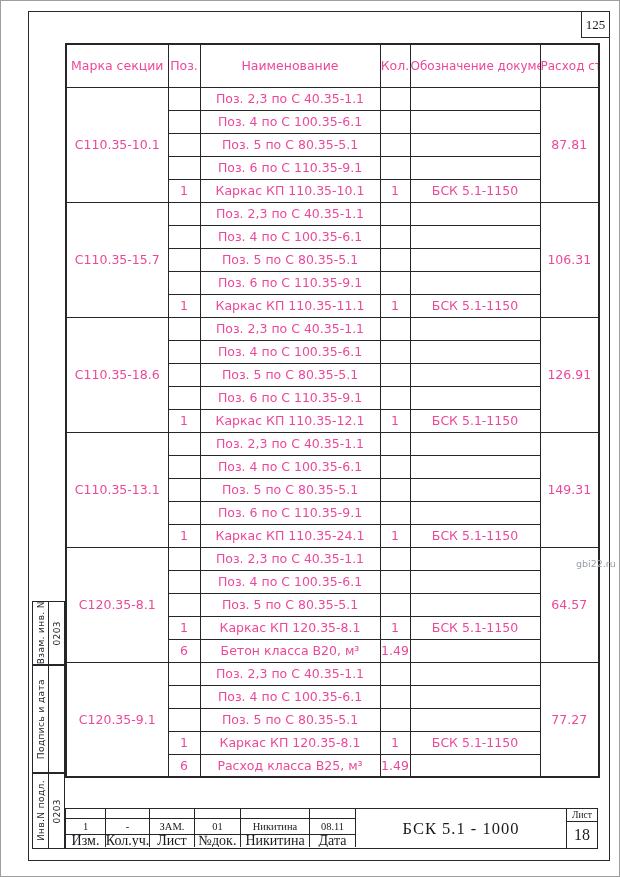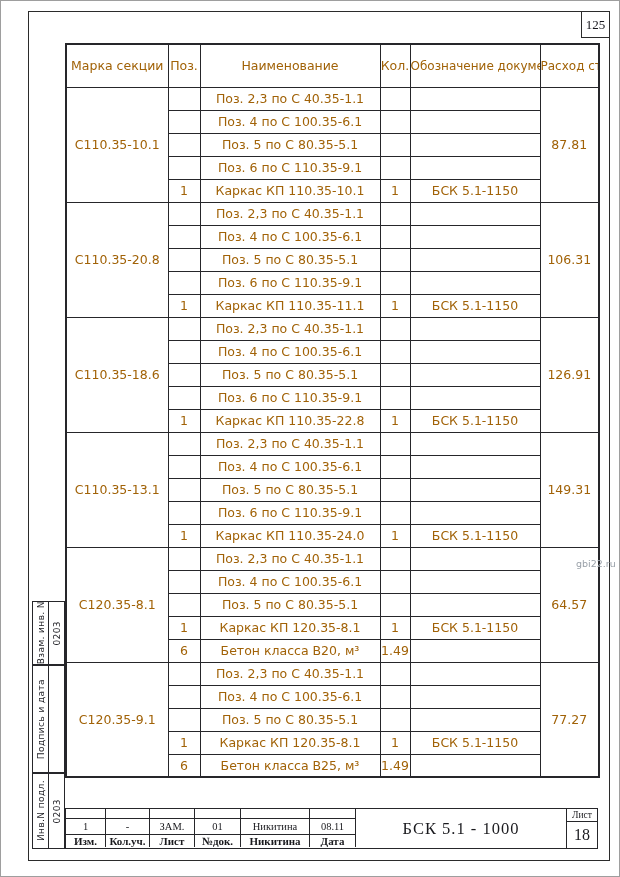--- a/index.html
+++ b/index.html
@@ -18,21 +18,21 @@
   .pagenum {
     position:absolute; left:580px; top:11px; width:28px; height:26px;
     border-left:1.5px solid #2b2b2b; border-bottom:1.5px solid #2b2b2b;
     display:flex; align-items:center; justify-content:center;
     font-family:"Liberation Serif", serif; font-size:13px;
   }
   
   .spec {
     position:absolute; left:64px; top:42px; width:533px;
     border-collapse:collapse; table-layout:fixed;
-    font-size:12.5px; color:#a16207;
+    font-size:12.5px; color:#ec4899;
     border:2px solid #26262a;
   }
   .spec th, .spec td {
     border:1px solid #26262a; padding:0;
     text-align:center; vertical-align:middle;
     overflow:hidden; white-space:nowrap;
     font-weight:normal;
   }
   .spec thead tr { height:43px; }
   .spec tbody tr { height:23px; }
@@ -61,21 +61,21 @@
     grid-template-columns:40px 44px 45px 46px 69px 46px;
     grid-template-rows:10px 16px 12px;
   }
   .tbc {
     border-right:1px solid #26262a; border-bottom:1px solid #26262a;
     display:flex; align-items:center; justify-content:center;
     overflow:hidden; white-space:nowrap;
   }
   .tbc.lastrow { border-bottom:none; }
   .tb-val { font-size:10.5px; }
-  .tb-lbl { font-size:11px;font-weight:bold; }
+  .tb-lbl { font-size:14px; }
   .tb-center {
     flex:1; display:flex; align-items:center; justify-content:center;
     font-size:16.5px; letter-spacing:1px;
   }
   .tb-right { width:31px; border-left:1px solid #26262a; display:flex; flex-direction:column; }
   .tb-sheet-label {
     height:13px; border-bottom:1px solid #26262a;
     display:flex; align-items:center; justify-content:center; font-size:9.5px;
   }
   .tb-sheet-num { flex:1; display:flex; align-items:center; justify-content:center; font-size:16px; }
@@ -142,21 +142,21 @@
           <td class="c-qty"></td>
           <td class="c-doc"></td>
         </tr>
         <tr>
           <td class="c-pos">1</td>
           <td class="c-name">Каркас КП 110.35-10.1</td>
           <td class="c-qty">1</td>
           <td class="c-doc">БСК 5.1-1150</td>
         </tr>
         <tr>
-          <td class="c-mark" rowspan="5">С110.35-20.8</td>
+          <td class="c-mark" rowspan="5">С110.35-15.7</td>
           <td class="c-pos"></td>
           <td class="c-name">Поз. 2,3 по С 40.35-1.1</td>
           <td class="c-qty"></td>
           <td class="c-doc"></td>
           <td class="c-steel" rowspan="5">106.31</td>
         </tr>
         <tr>
           <td class="c-pos"></td>
           <td class="c-name">Поз. 4 по С 100.35-6.1</td>
           <td class="c-qty"></td>
@@ -201,21 +201,21 @@
           <td class="c-doc"></td>
         </tr>
         <tr>
           <td class="c-pos"></td>
           <td class="c-name">Поз. 6 по С 110.35-9.1</td>
           <td class="c-qty"></td>
           <td class="c-doc"></td>
         </tr>
         <tr>
           <td class="c-pos">1</td>
-          <td class="c-name">Каркас КП 110.35-22.8</td>
+          <td class="c-name">Каркас КП 110.35-12.1</td>
           <td class="c-qty">1</td>
           <td class="c-doc">БСК 5.1-1150</td>
         </tr>
         <tr>
           <td class="c-mark" rowspan="5">С110.35-13.1</td>
           <td class="c-pos"></td>
           <td class="c-name">Поз. 2,3 по С 40.35-1.1</td>
           <td class="c-qty"></td>
           <td class="c-doc"></td>
           <td class="c-steel" rowspan="5">149.31</td>
@@ -233,21 +233,21 @@
           <td class="c-doc"></td>
         </tr>
         <tr>
           <td class="c-pos"></td>
           <td class="c-name">Поз. 6 по С 110.35-9.1</td>
           <td class="c-qty"></td>
           <td class="c-doc"></td>
         </tr>
         <tr>
           <td class="c-pos">1</td>
-          <td class="c-name">Каркас КП 110.35-24.0</td>
+          <td class="c-name">Каркас КП 110.35-24.1</td>
           <td class="c-qty">1</td>
           <td class="c-doc">БСК 5.1-1150</td>
         </tr>
         <tr>
           <td class="c-mark" rowspan="5">С120.35-8.1</td>
           <td class="c-pos"></td>
           <td class="c-name">Поз. 2,3 по С 40.35-1.1</td>
           <td class="c-qty"></td>
           <td class="c-doc"></td>
           <td class="c-steel" rowspan="5">64.57</td>
@@ -297,21 +297,21 @@
           <td class="c-doc"></td>
         </tr>
         <tr>
           <td class="c-pos">1</td>
           <td class="c-name">Каркас КП 120.35-8.1</td>
           <td class="c-qty">1</td>
           <td class="c-doc">БСК 5.1-1150</td>
         </tr>
         <tr>
           <td class="c-pos">6</td>
-          <td class="c-name">Бетон класса В25, м³</td>
+          <td class="c-name">Расход класса В25, м³</td>
           <td class="c-qty">1.49</td>
           <td class="c-doc"></td>
         </tr>
       </tbody>
   </table>
 
   <div class="sb-sec" style="top:600px; height:64px;">
     <div class="sb-label">
       <span class="sb-text">Взам. инв. N</span>
     </div>

